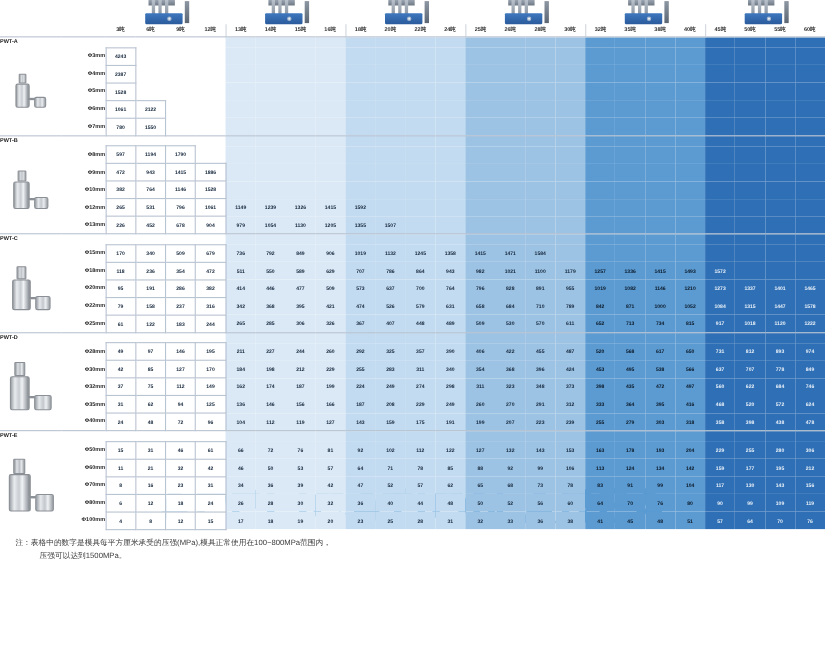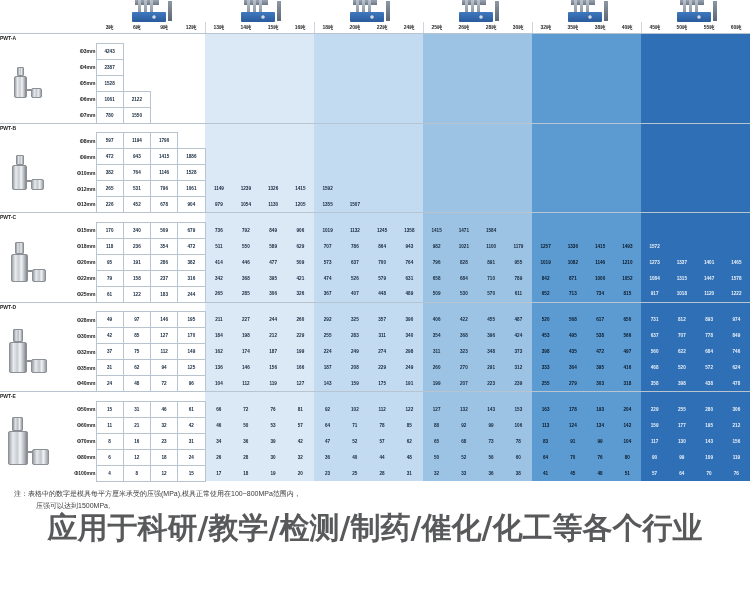--- a/index.html
+++ b/index.html
@@ -1110,14 +1110,13 @@
   </table>
 
   <div class="note">
     <div>注：表格中的数字是模具每平方厘米承受的压强(MPa),模具正常使用在100~800MPa范围内，</div>
     <div class="l2">压强可以达到1500MPa。</div>
   </div>
 </div>
 
 <div class="app-block">
   <div class="app-title">APPLICATION AREA</div>
-  <div class="app-cn">应用于科研/教学/检测/制药/催化/化工等各个行业</div>
 </div>
 
 </body></html>

